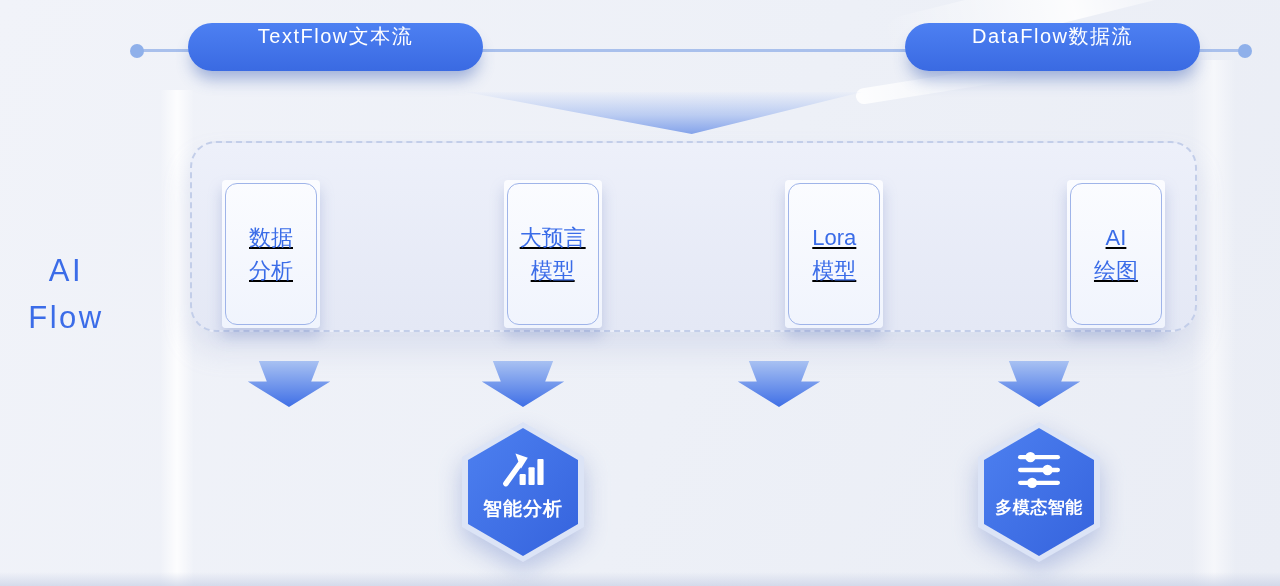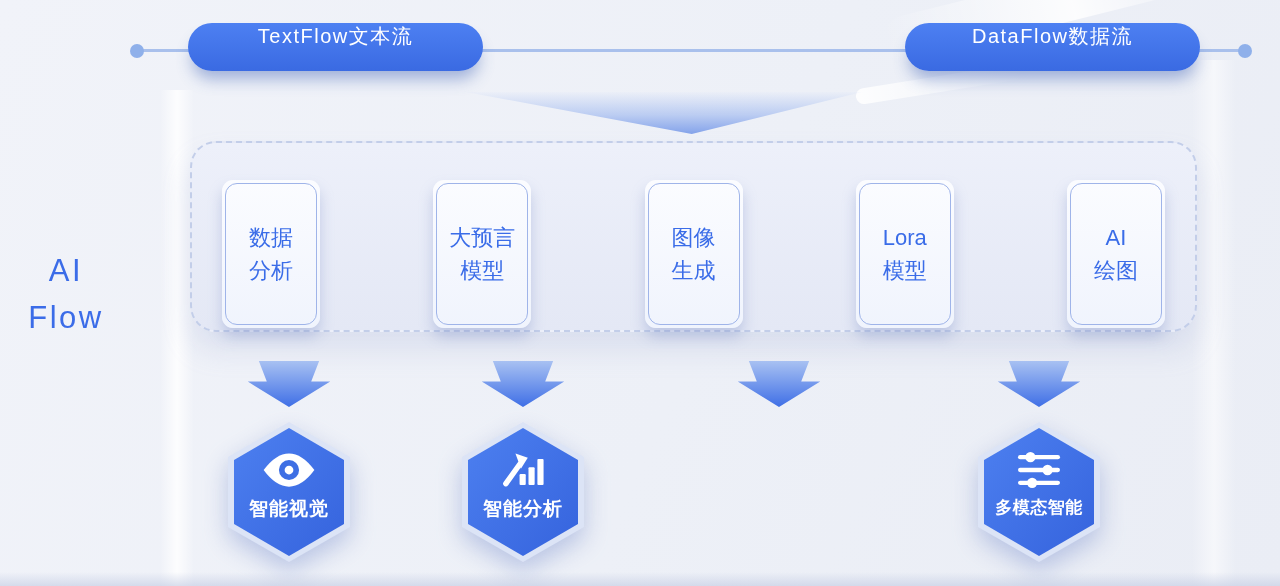--- a/index.html
+++ b/index.html
@@ -41,24 +41,24 @@
   .ai-flow{position:absolute;left:8px;top:247px;width:116px;text-align:center;z-index:2;
     color:#3b6ce8;font-size:31px;line-height:1.52;letter-spacing:2.5px;}
 
   
   .modules-box{position:absolute;left:190px;top:141px;width:1007px;height:191px;z-index:1;
     border:2px dashed #c3cee9;border-radius:26px;box-sizing:border-box;
     background:linear-gradient(180deg,#edf0fa 0%,#e4e8f5 100%);
     box-shadow:0 18px 28px rgba(150,165,210,.22);
     display:flex;justify-content:space-between;align-items:flex-start;
     padding:37px 30px 0;}
-  .module-card{position:relative;width:98px;height:148px;border-radius:11px;
+  .module-card{position:relative;width:98px;height:148px;border-radius:4px;
     background:linear-gradient(180deg,#fbfcff 0%,#f0f4fd 100%);
     box-shadow:0 9px 14px rgba(125,145,200,.38);
-    display:flex;align-items:center;justify-content:center;text-align:center;cursor:default;}
+    display:flex;align-items:center;justify-content:center;text-align:center;cursor:default;text-decoration:underline;}
   .module-card::after{content:"";position:absolute;inset:3px;border:1.5px solid #9fb4e9;border-radius:12px;pointer-events:none;}
   .module-text{color:#3a6ce8;font-size:22px;line-height:1.5;font-weight:500;}
 
   
   .down-arrow{position:absolute;top:361px;width:90px;height:46px;z-index:1;}
 
   
   .hex-unit{position:absolute;top:420px;width:126px;height:144px;z-index:2;cursor:default;}
   .hex-unit svg.hexbg{position:absolute;left:0;top:0;
     filter:drop-shadow(0 10px 12px rgba(120,142,205,.45));}
@@ -105,26 +105,20 @@
       </div>
     </div>
     <div class="module-card">
       <div class="module-text">
         <div>大预言</div>
         <div>模型</div>
       </div>
     </div>
     <div class="module-card">
       <div class="module-text">
-        <div>图像</div>
-        <div>生成</div>
-      </div>
-    </div>
-    <div class="module-card">
-      <div class="module-text">
         <div>Lora</div>
         <div>模型</div>
       </div>
     </div>
     <div class="module-card">
       <div class="module-text">
         <div>AI</div>
         <div>绘图</div>
       </div>
     </div>
@@ -160,42 +154,20 @@
   <svg class="down-arrow" style="left:994px" viewBox="0 0 104 58">
     <defs>
         <linearGradient id="ag4" x1="0" y1="0" x2="0" y2="1">
       <stop offset="0" stop-color="#a8c1f2"></stop>
           <stop offset="1" stop-color="#3f6fe6"></stop>
         </linearGradient>
       </defs>
     <polygon points="14,0 90,0 80,26 104,26 52,58 0,26 24,26" fill="url(#ag4)"></polygon>
   </svg>
 
-  <div class="hex-unit" style="left:226px">
-    <svg class="hexbg" width="126" height="144" viewBox="0 0 126 144">
-      <defs>
-          <linearGradient id="hx1" x1="0" y1="0" x2="1" y2="1">
-        <stop offset="0" stop-color="#4d80f0"></stop>
-            <stop offset="1" stop-color="#3563dd"></stop>
-          </linearGradient>
-        </defs>
-      <polygon points="63,2 124,37 124,107 63,142 2,107 2,37" fill="#dce4f6"></polygon>
-      <polygon points="63,8 118,40 118,104 63,136 8,104 8,40" fill="url(#hx1)"></polygon>
-    </svg>
-    <div class="hex-content">
-      <div class="hex-icon">
-        <svg width="56" height="42" viewBox="0 0 64 48">
-          <path d="M3 24 Q17 5 32 5 Q47 5 61 24 Q47 43 32 43 Q17 43 3 24 Z" fill="#fff"></path>
-          <circle cx="32" cy="24" r="11.5" fill="#3e6fe4"></circle>
-          <circle cx="32" cy="24" r="5" fill="#fff"></circle>
-        </svg>
-      </div>
-      <div class="hex-label">智能视觉</div>
-    </div>
-  </div>
 
   <div class="hex-unit" style="left:460px">
     <svg class="hexbg" width="126" height="144" viewBox="0 0 126 144">
       <defs>
           <linearGradient id="hx2" x1="0" y1="0" x2="1" y2="1">
         <stop offset="0" stop-color="#4d80f0"></stop>
             <stop offset="1" stop-color="#3563dd"></stop>
           </linearGradient>
         </defs>
       <polygon points="63,2 124,37 124,107 63,142 2,107 2,37" fill="#dce4f6"></polygon>

